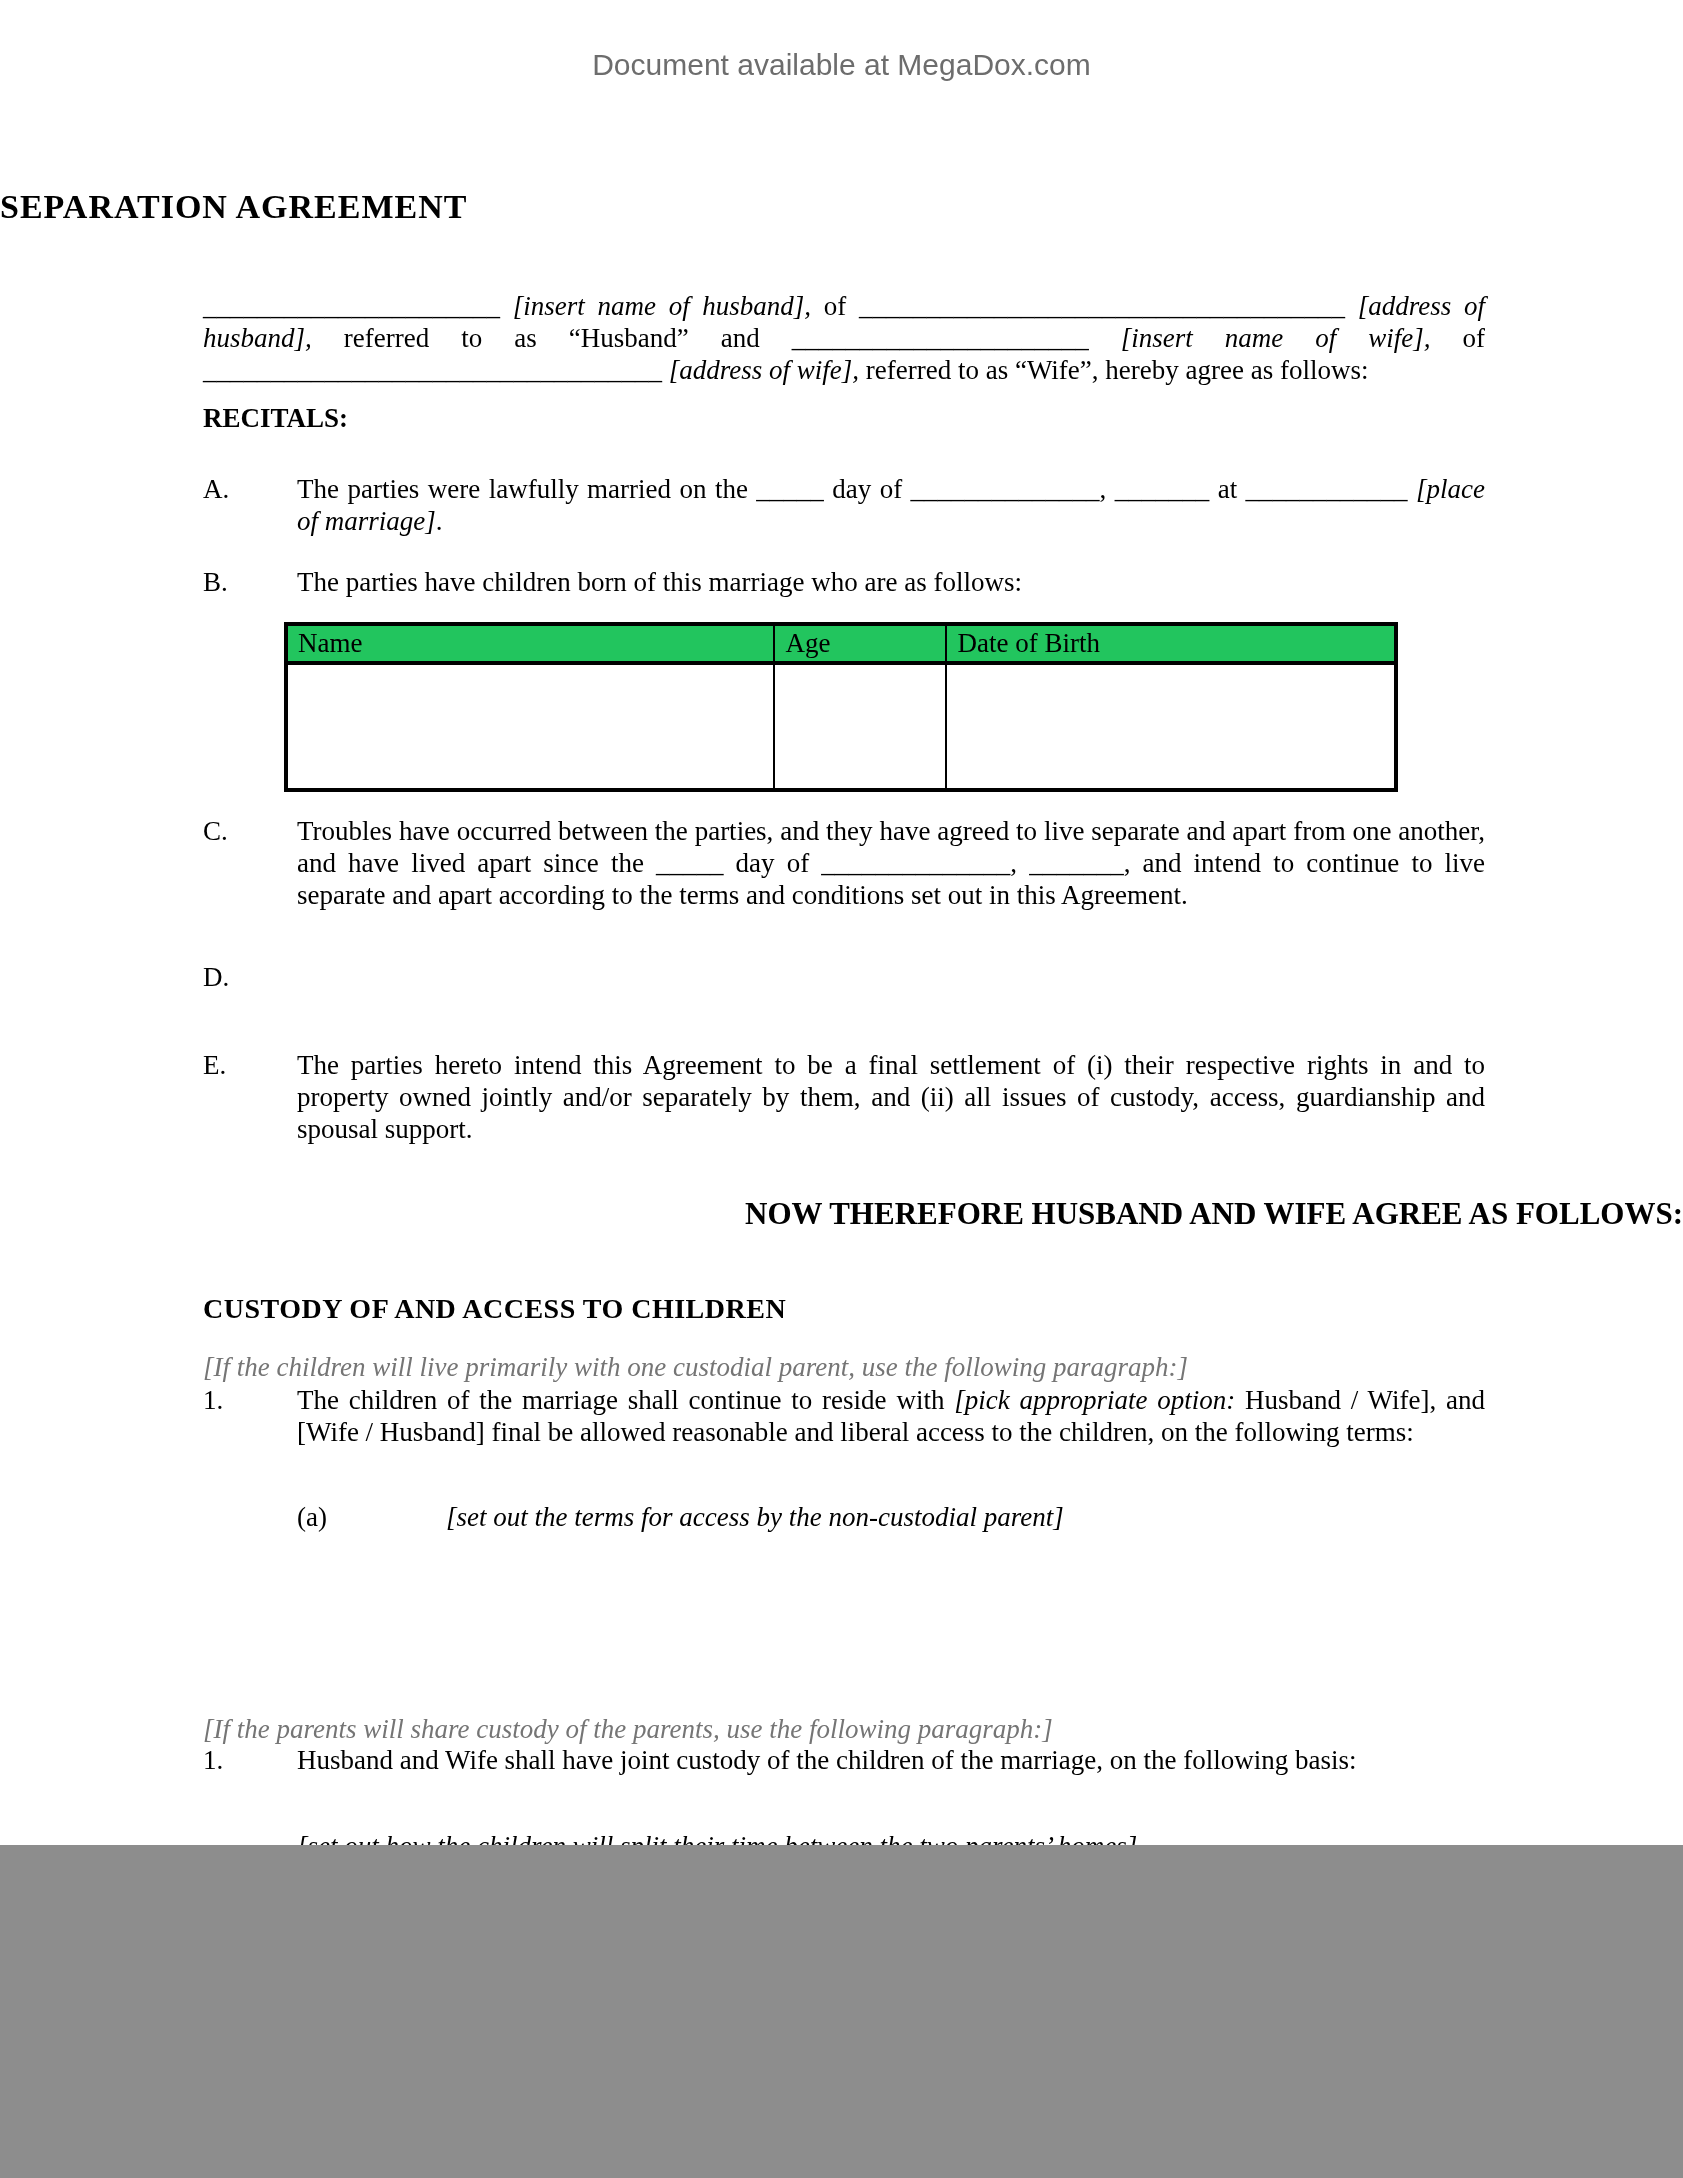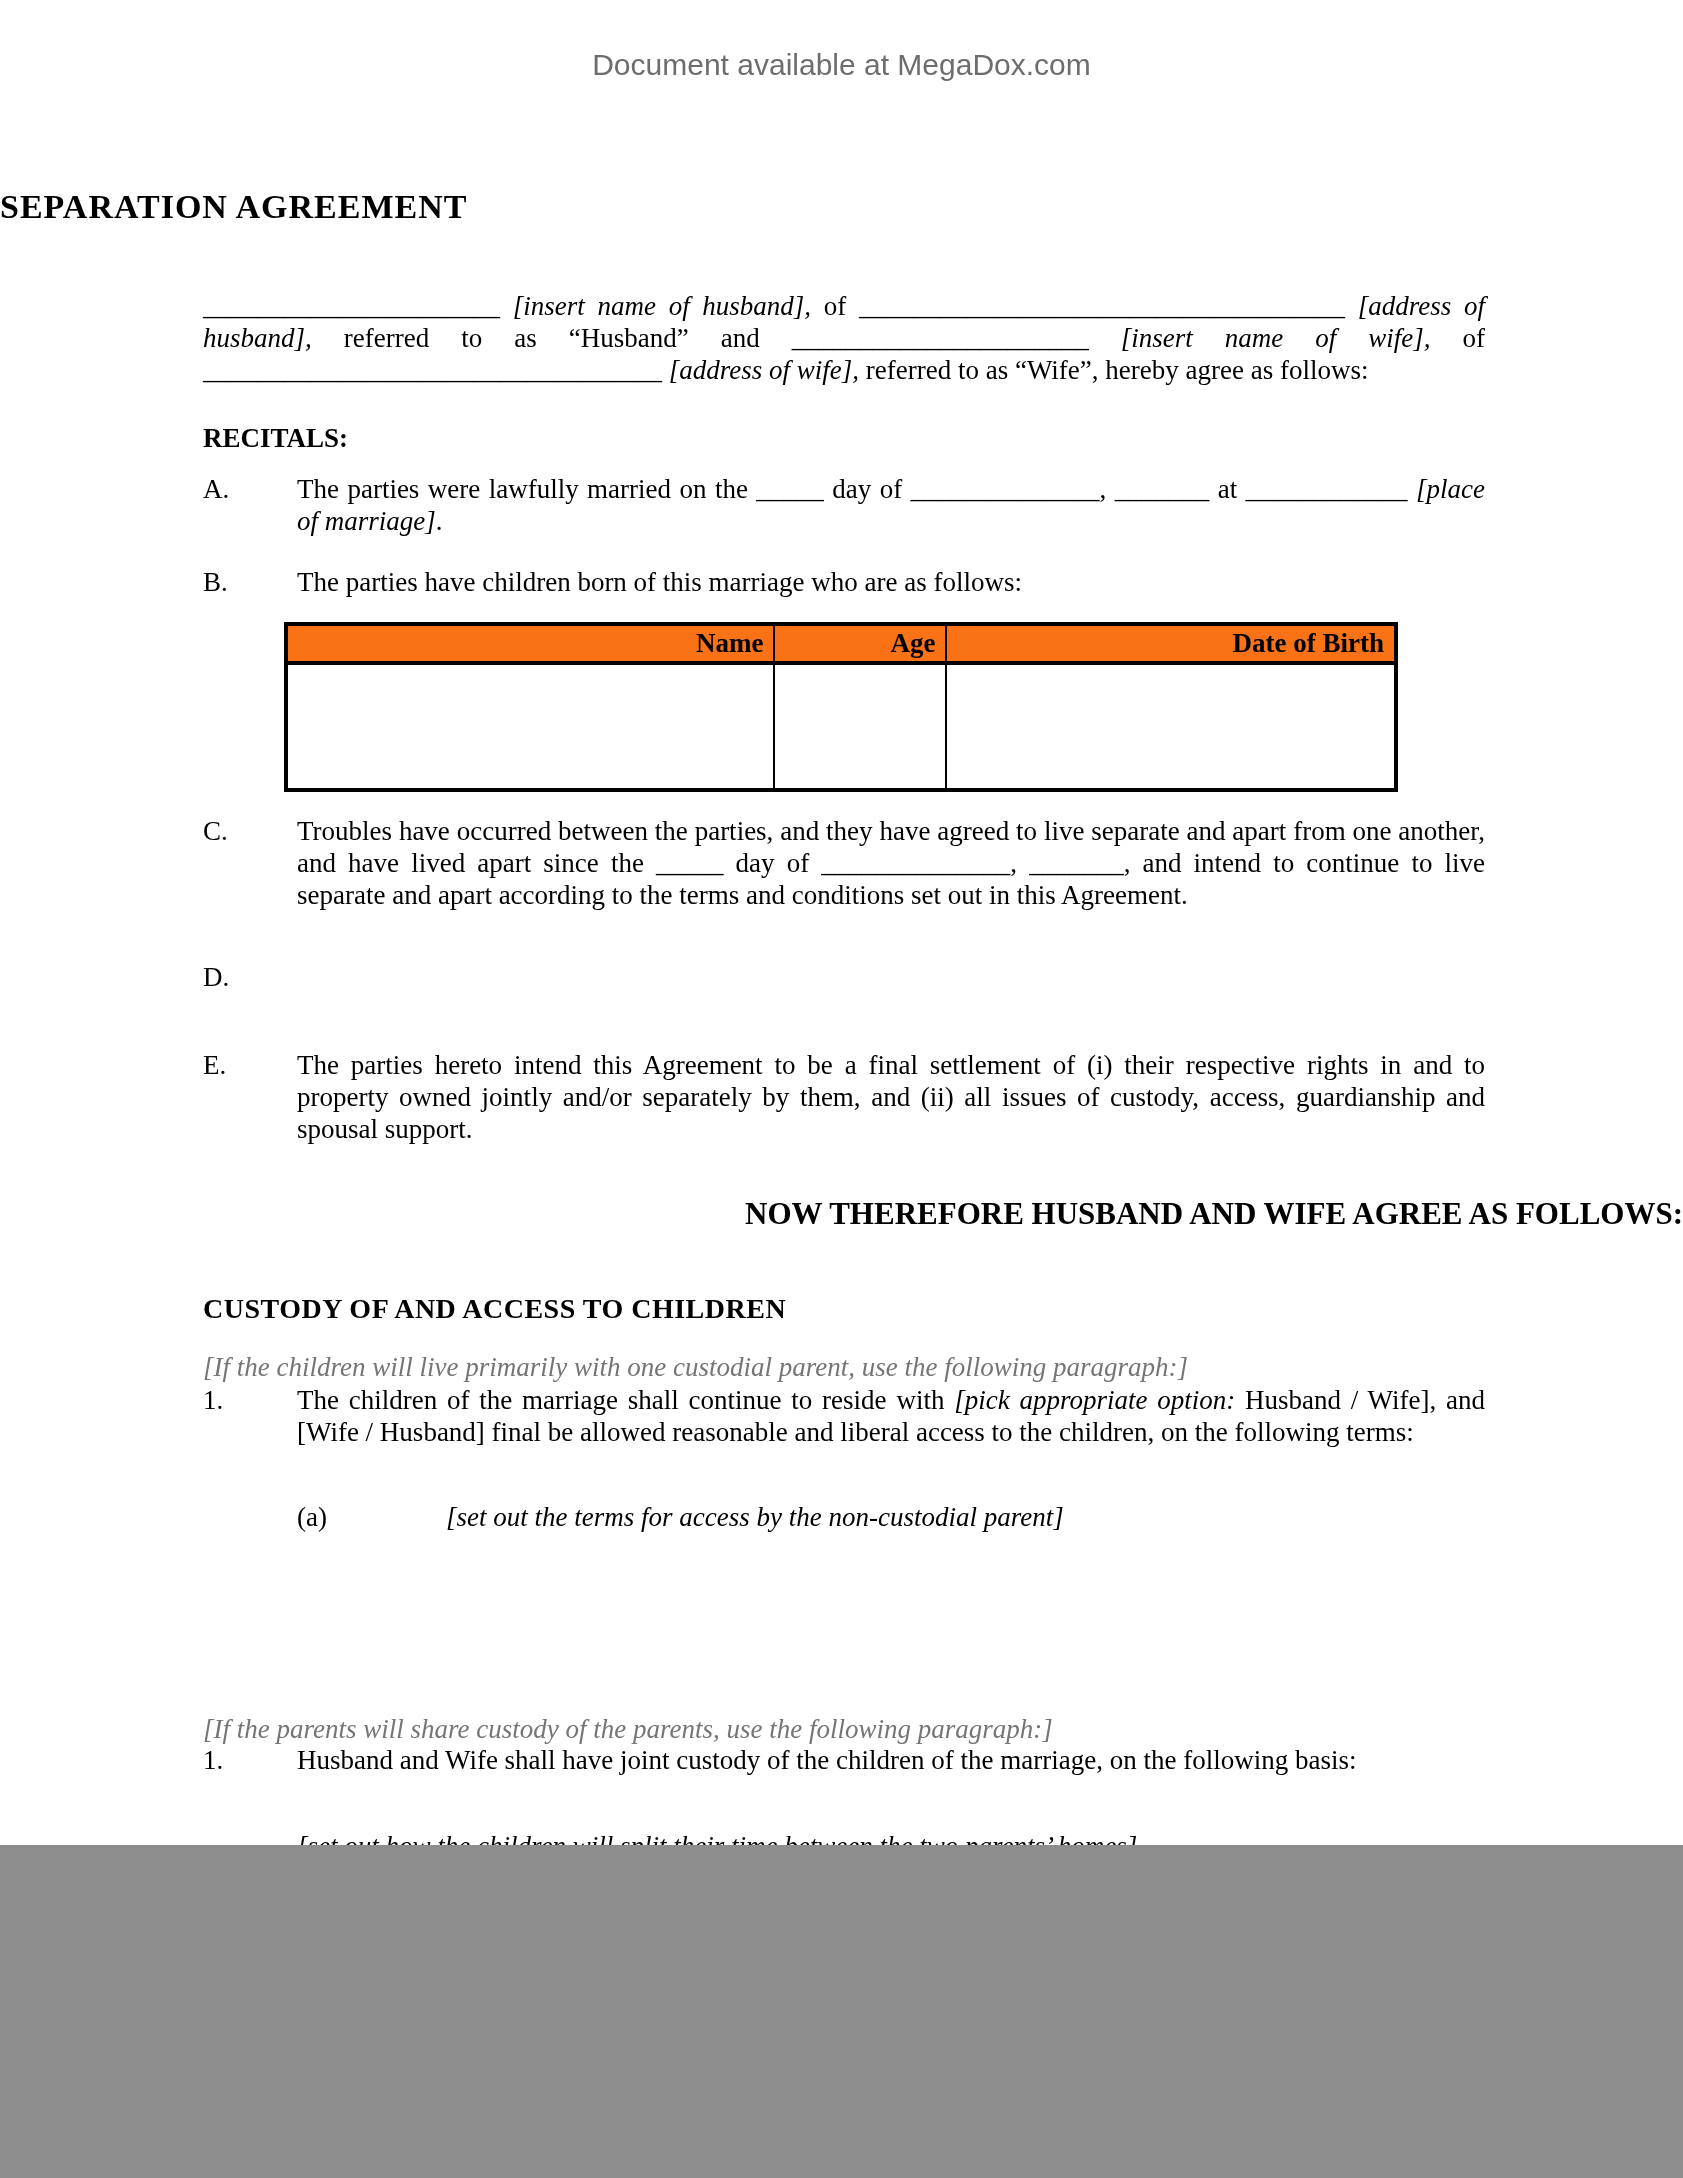--- a/index.html
+++ b/index.html
@@ -35,26 +35,26 @@
   .hang { position:relative; padding-left:94px; box-sizing:border-box; }
   .hang .label { position:absolute; left:0; top:0; font-style:normal; }
   .guide { color:#757575; font-style:italic; }
   .table-wrap { left:284px; top:622px; width:1114px; }
   table.children {
     border-collapse:collapse;
     width:100%;
     border:4px solid #000;
   }
   table.children th {
-    background:#f97316;
+    background:#22c55e;
     border:2px solid #000;
     border-bottom:4px solid #000;
     font-size:27px;
-    font-weight:bold;
-    text-align:right;
+    font-weight:normal;
+    text-align:left;
     padding:2px 10px;
     height:30px;
   }
   table.children td {
     border:2px solid #000;
     height:119px;
     padding:2px 10px;
     font-size:27px;
   }
   .now-heading {
@@ -82,21 +82,21 @@
 </style>
 </head>
 <body>
 
 <div class="abs watermark">Document available at MegaDox.com</div>
 
 <div class="abs doc-title">SEPARATION AGREEMENT</div>
 
 <div class="abs block just" style="top:290px;"><span>______________________ </span><span class="it">[insert name of husband],</span><span> of </span><span>____________________________________ </span><span class="it">[address of husband],</span><span> referred to as “Husband” and </span><span>______________________ </span><span class="it">[insert name of wife],</span><span> of </span><span>__________________________________ </span><span class="it">[address of wife],</span><span> referred to as “Wife”, hereby agree as follows:</span></div>
 
-<div class="abs block bold" style="top:422px;">RECITALS:</div>
+<div class="abs block bold" style="top:402px;">RECITALS:</div>
 
 <div class="abs block" style="top:473px;">
   <div class="hang just">
     <span class="label">A.</span>
     <span><span>The parties were lawfully married on the _____ day of ______________, _______ at ____________ </span><span class="it">[place of marriage]</span><span>.</span></span>
   </div>
 </div>
 
 <div class="abs block" style="top:566px;">
   <div class="hang">

